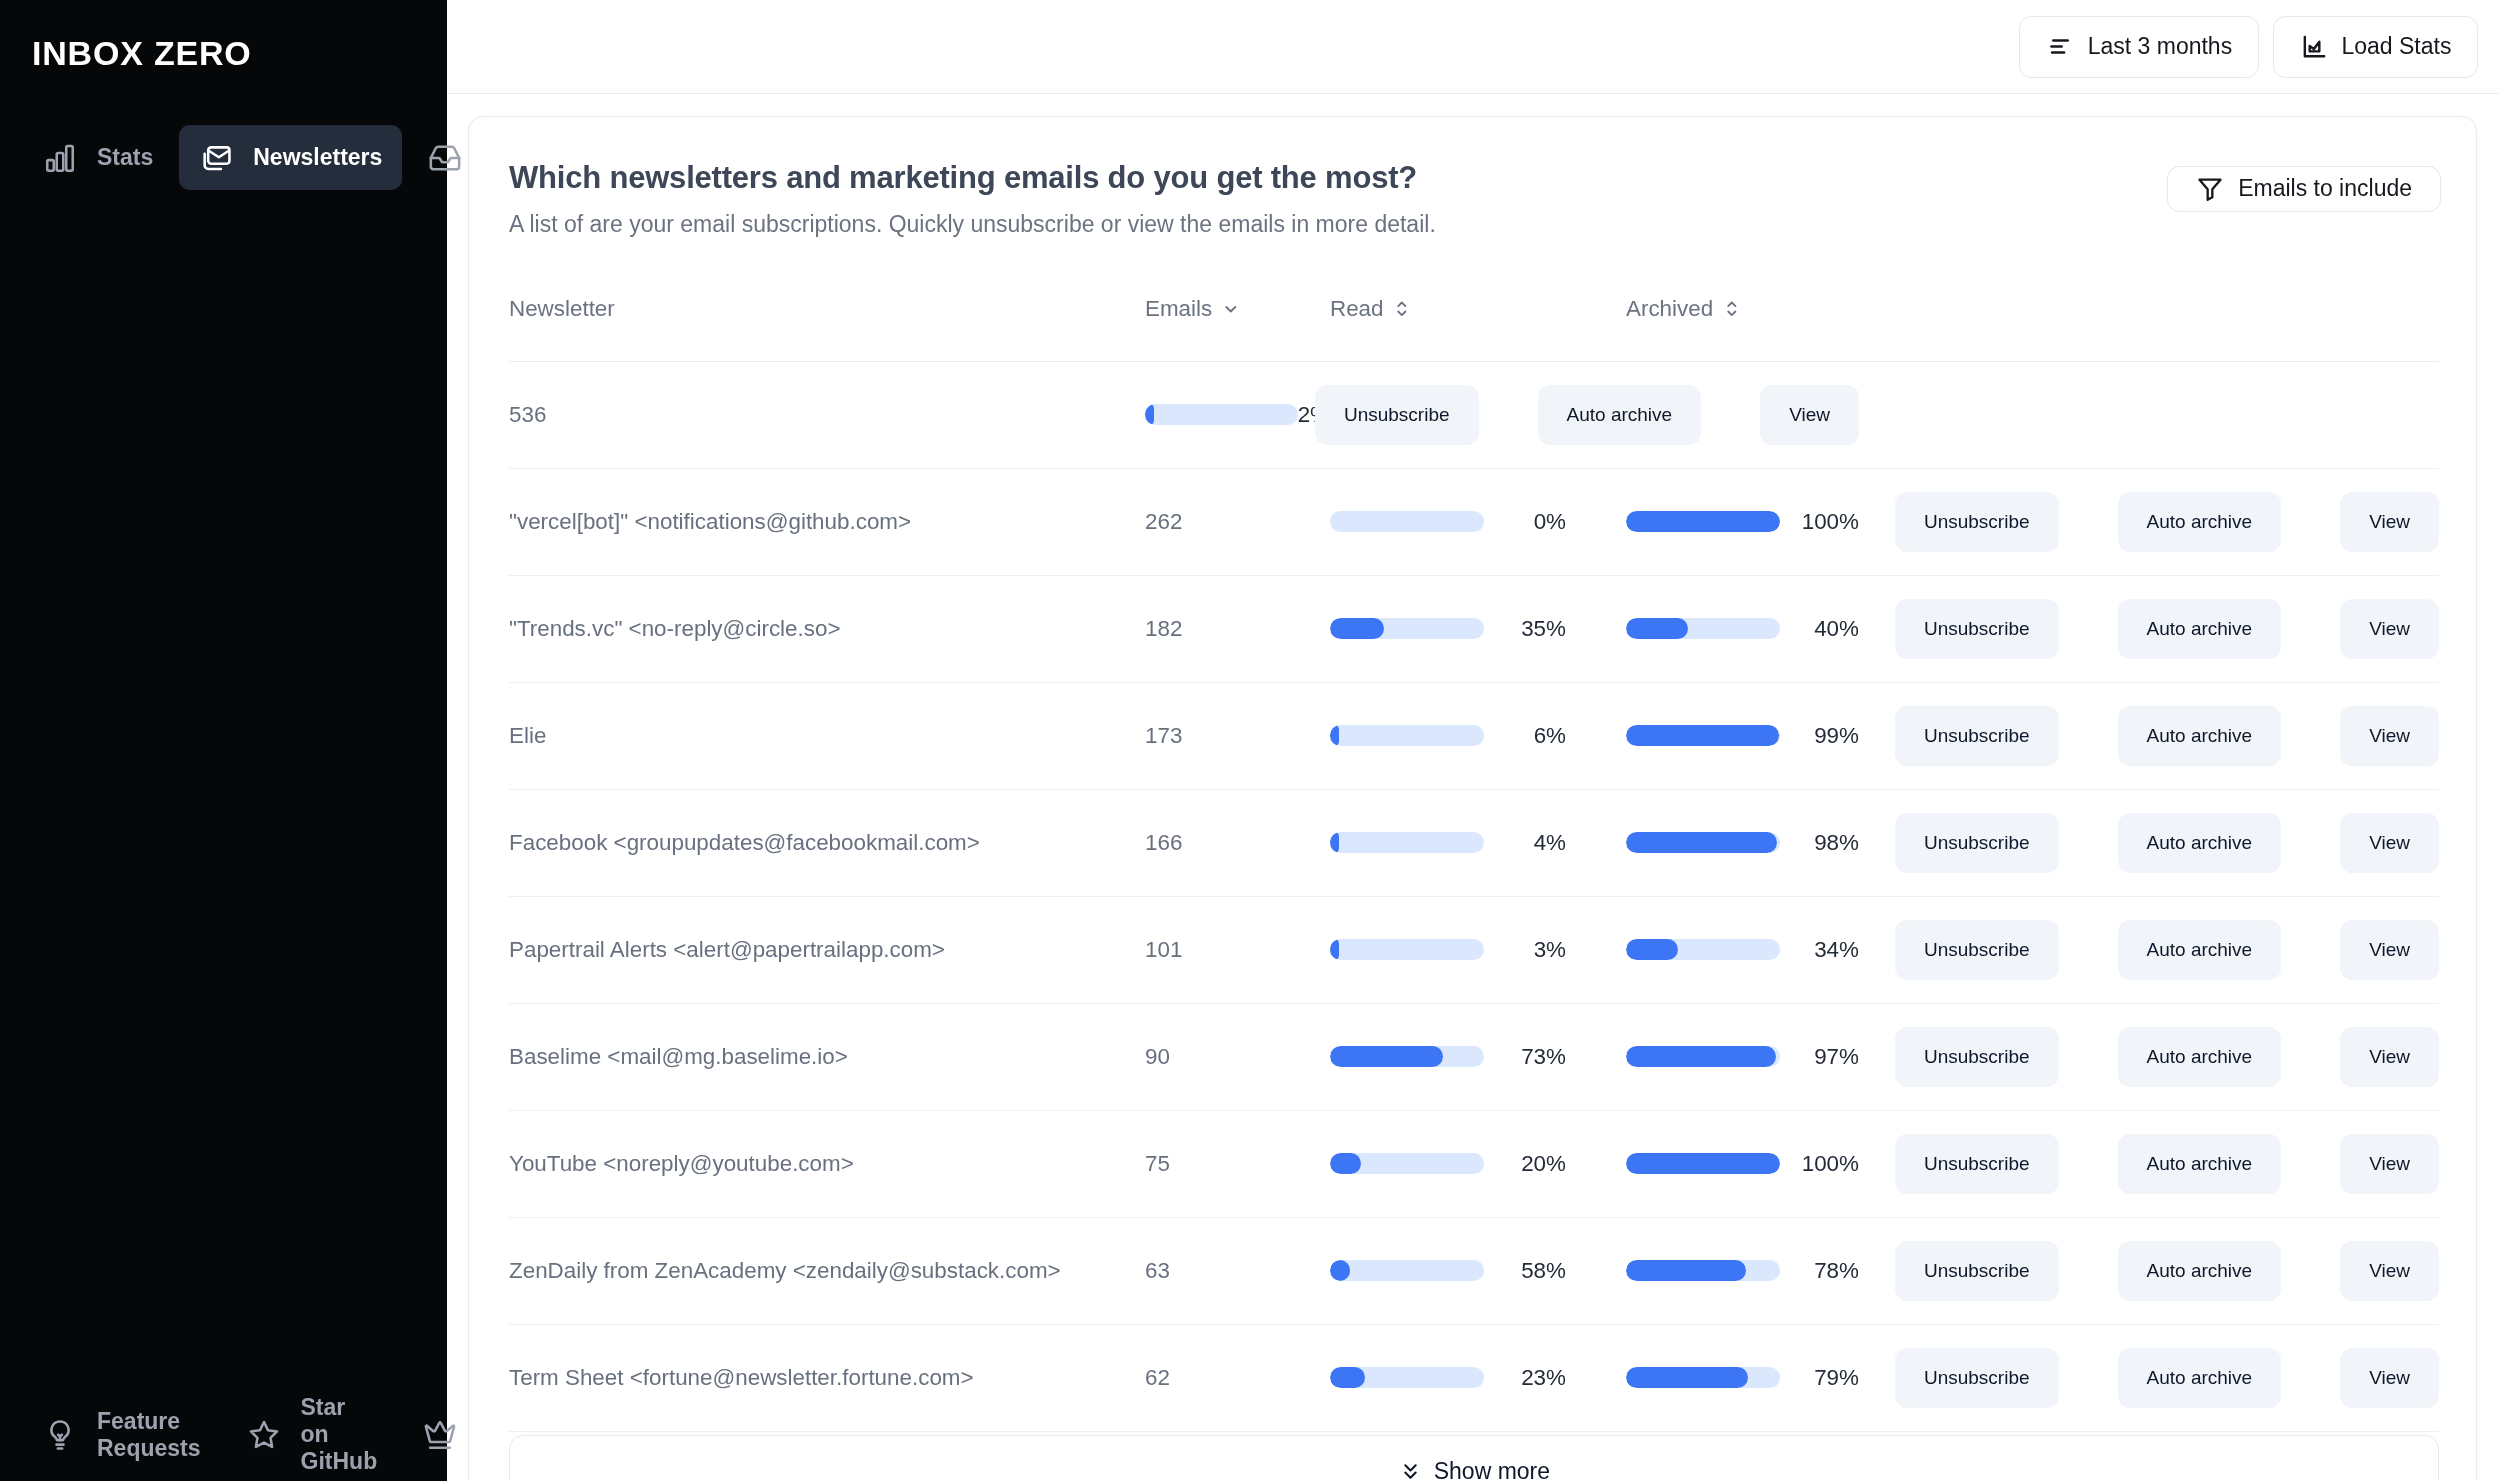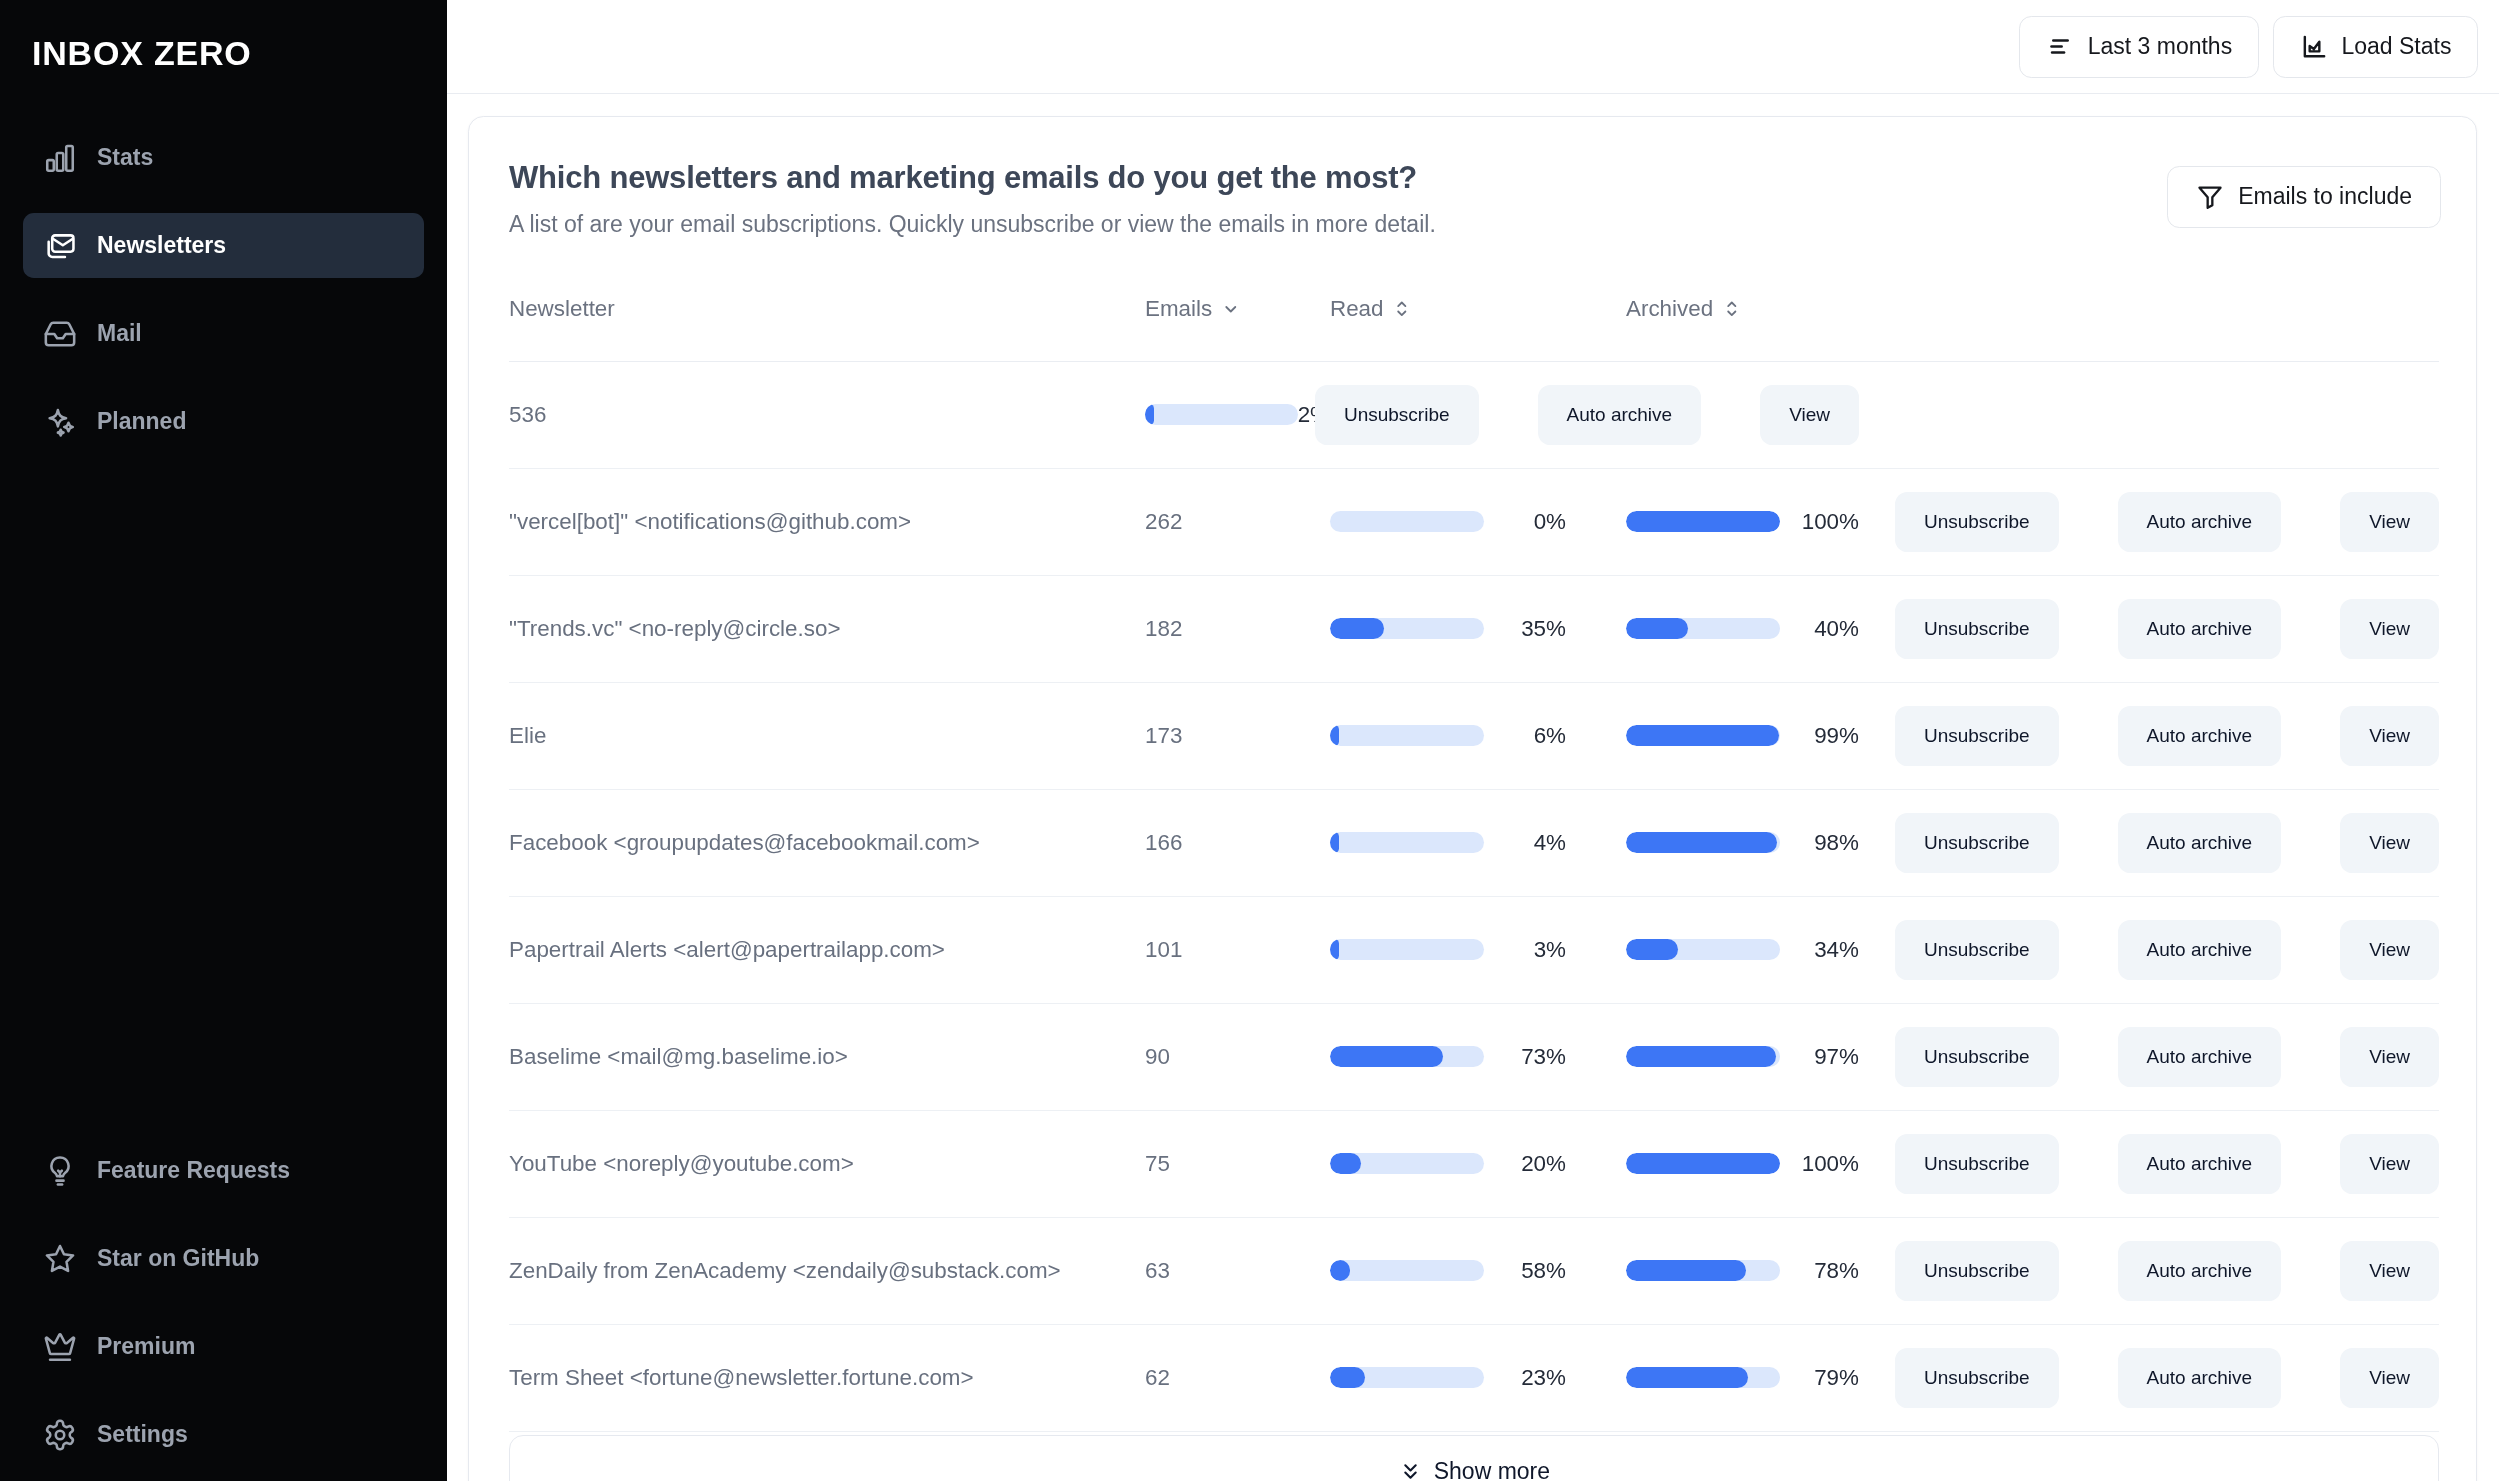--- a/index.html
+++ b/index.html
@@ -10,21 +10,21 @@
     display:flex;
     color:#16181d;
     --accent:#3d76f5;
     --track:#dbe7fc;
   }
   svg { display:block; flex-shrink:0; }
 
   
   .sidebar { position:relative; width:447px; height:100%; background:#060709; flex-shrink:0; }
   .logo { position:absolute; top:34px; left:32px; font-size:34px; font-weight:800; letter-spacing:0.8px; color:#ffffff; }
-  .nav { position:absolute; left:23px; right:23px; display:flex; flex-direction:column; gap:23px; }
+  .nav { position:absolute; left:23px; right:23px; display:flex; flex-direction:row; gap:6px; }
   .nav.top { top:125px; }
   .nav.bottom { bottom:14px; }
   .nav-item { height:65px; border-radius:10.8px; display:flex; align-items:center; gap:20px; padding:0 20px;
     font-size:23px; font-weight:600; color:#9ca3af; cursor:pointer; }
   .nav-item.active { background:#232d3c; color:#ffffff; }
   .nav-item svg { width:34px; height:34px; }
 
   
   .main { flex:1; display:flex; flex-direction:column; min-width:0; }
   .topbar { height:94px; flex-shrink:0; background:#fff; border-bottom:1.5px solid #e9ecf1;
@@ -32,21 +32,21 @@
   .tb-btn { height:62px; background:#fff; border:1.5px solid #e4e7ec; border-radius:12.3px;
     display:flex; align-items:center; gap:12.3px; padding:0 26px;
     font-size:23px; font-weight:500; color:#16181d; cursor:pointer; white-space:nowrap; }
   .tb-btn svg { width:29px; height:29px; }
 
   .content { flex:1; padding:21.6px 23px 0 21px; }
   .card { position:relative; height:1389px; background:#fff; border:1.5px solid #e6e9ef; border-radius:15.4px;
     box-shadow:0 1.5px 3.1px rgba(15,23,42,.04); padding:42px 37px 0 40px; }
   .card-title { font-size:31px; line-height:37px; font-weight:700; color:#3d4758; letter-spacing:-0.2px; }
   .card-sub { margin-top:14px; font-size:23px; line-height:29px; color:#6b7280; }
-  .filter-btn { position:absolute; top:49px; right:35px; height:62px; background:#fff; border:1.5px solid #e4e7ec;
+  .filter-btn { position:absolute; top:49px; right:35px; height:46px; background:#fff; border:1.5px solid #e4e7ec;
     border-radius:12.3px; display:flex; align-items:center; gap:14px; padding:0 28px;
     font-size:23px; font-weight:500; color:#16181d; cursor:pointer; }
   .filter-btn svg { width:28px; height:28px; }
 
   
   .tgrid { display:grid; grid-template-columns:636px 185px 236px 60px 233px 1fr; align-items:center; }
   .thead { height:123px; align-items:start; padding-top:57px; border-bottom:1.5px solid #eaedf2; }
   .th { display:flex; align-items:center; gap:7.7px; font-size:22.4px; color:#6b7280; cursor:pointer; }
   .th.plain { cursor:default; }
   .th svg { width:21.6px; height:21.6px; }

